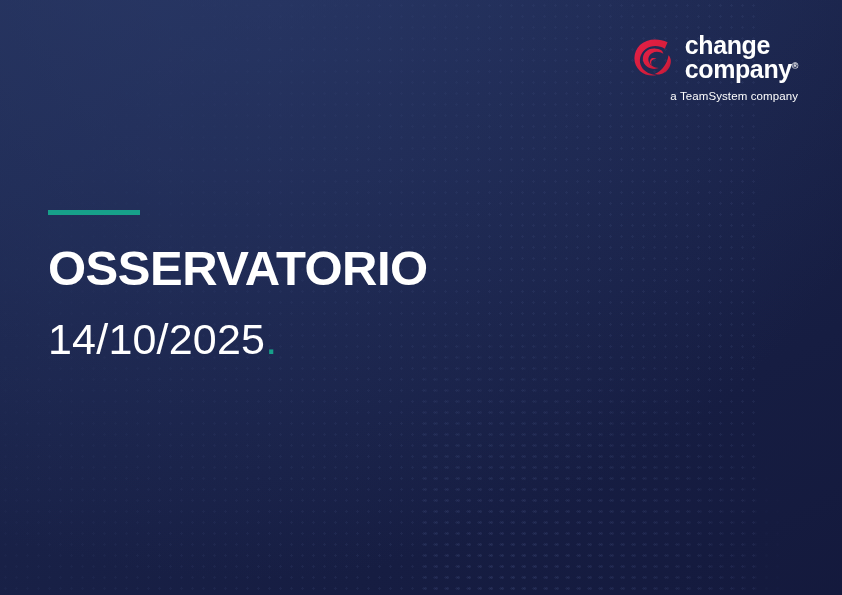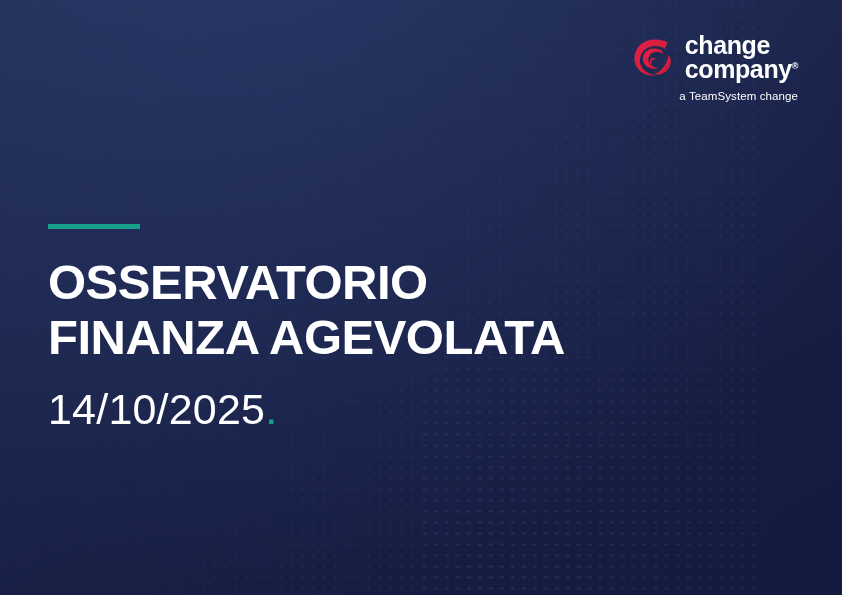--- a/index.html
+++ b/index.html
@@ -137,21 +137,21 @@
     color: #ffffff;
     font-size: 11.5px;
     letter-spacing: 0.1px;
     white-space: nowrap;
   }
 
   
   .title-block {
     position: absolute;
     left: 48px;
-    top: 224px;
+    top: 210px;
     width: 660px;
   }
   .accent-bar {
     width: 92px;
     height: 5px;
     background: #17a08a;
     margin-bottom: 26px;
   }
   .title-line {
     color: #ffffff;
@@ -205,23 +205,22 @@
         <path d="M74 34 C62 27 46 28 38 37 C29 47 31 62 42 69 C49 74 59 75 67 72
                  C57 71 49 67 46 60 C42 52 45 43 53 39 C60 35 70 36 77 41 Z" fill="url(#swirlGrad)"></path>
         <path d="M88 44 C86 62 74 78 58 85 C70 88 84 82 90 70 C95 60 94 50 88 44 Z" fill="url(#swirlGrad)"></path>
         <path d="M62 52 C58 49 52 49 49 53 C46 57 47 63 52 65 C49 60 50 55 55 53 C57 52 60 52 62 52 Z" fill="url(#swirlGrad)"></path>
       </svg>
       <div class="logo-words">
         <span class="logo-word">change</span>
         <span class="logo-word logo-word-2"><span>company</span><span class="logo-reg">®</span></span>
       </div>
     </div>
-    <div class="logo-tagline">a TeamSystem change</div>
+    <div class="logo-tagline">a TeamSystem company</div>
   </div>
 
   <div class="title-block">
     <div class="accent-bar"></div>
     <div class="title-line">OSSERVATORIO</div>
-    <div class="title-line">FINANZA AGEVOLATA</div>
     <div class="subtitle-line"><span>14/10/2025</span><span class="subtitle-dot">.</span></div>
   </div>
 
 </div>
 
 </body></html>

